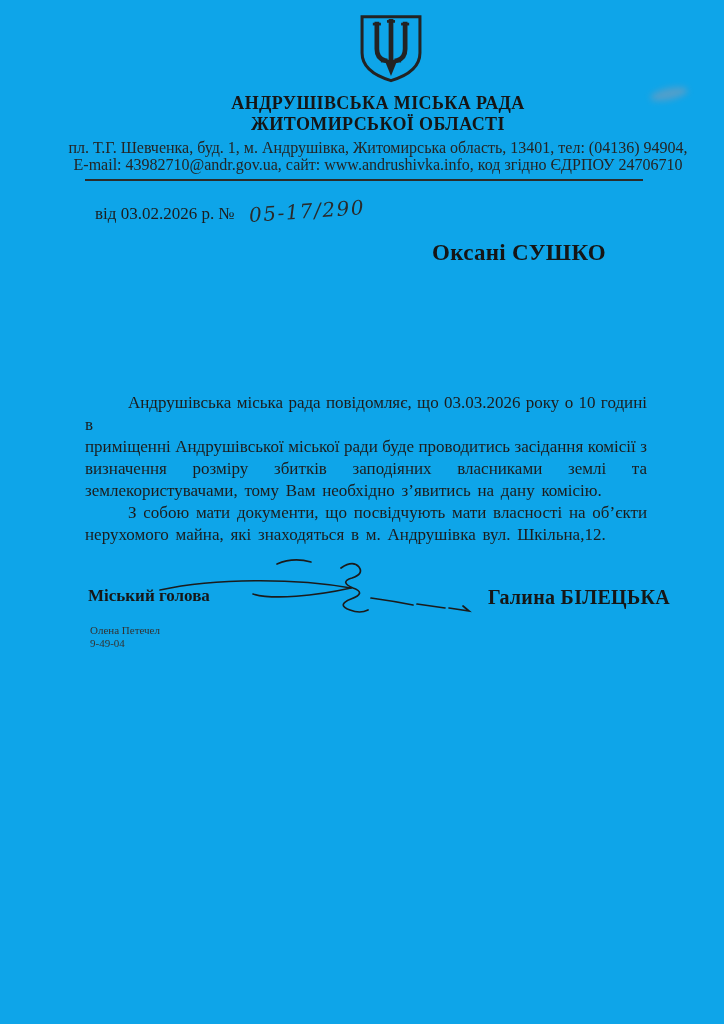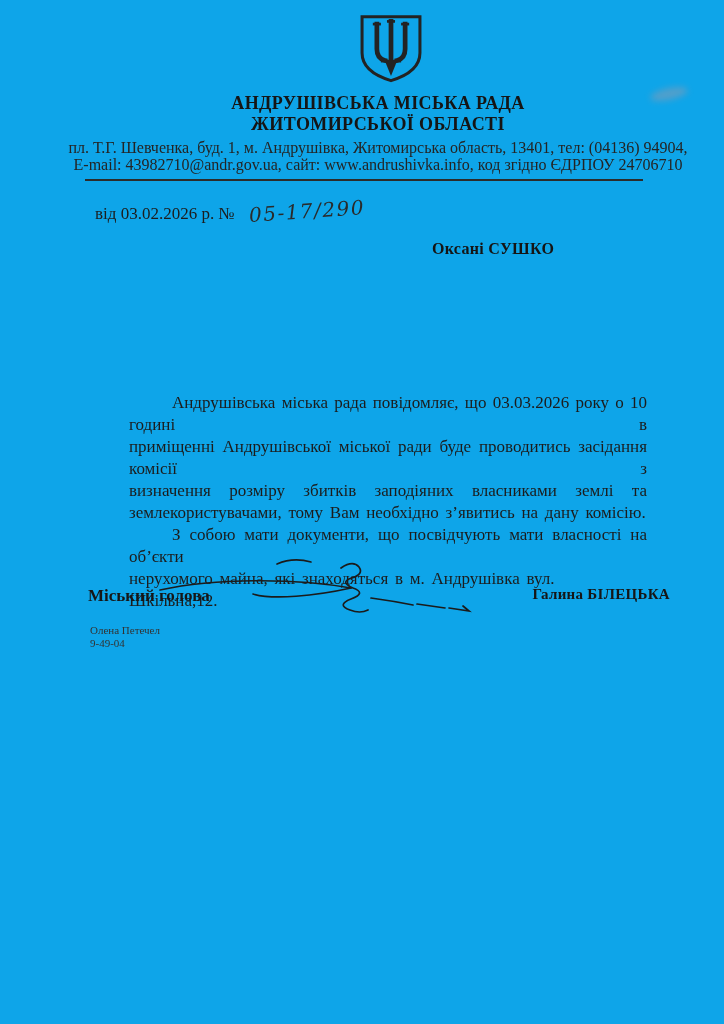--- a/index.html
+++ b/index.html
@@ -37,39 +37,39 @@
   }
   .ref-number{
     display:inline-block;margin-left:10px;
     font-family:"DejaVu Serif", serif;font-style:italic;
     font-size:20px;letter-spacing:1.5px;
     transform:rotate(-4deg) translateY(-1px);color:#2a2a2a;
   }
   
   .addressee{
     position:absolute;left:432px;top:240px;
-    font-weight:bold;font-size:16px;letter-spacing:.3px;color:#151515;
+    font-weight:bold;font-size:23px;letter-spacing:.3px;color:#151515;
   }
   
   .body-block{
     position:absolute;left:85px;top:392px;width:562px;
     font-size:17px;line-height:22px;color:#1c1c1c;
   }
-  .bline{white-space:normal;margin-left:44px;}
+  .bline{white-space:normal;}
   .bline.just{text-align:justify;text-align-last:justify;}
   .bline.indent{text-indent:43px;}
   .bline.wide{word-spacing:2.5px;}
   
   .sig-title{
     position:absolute;left:88px;top:586px;
     font-weight:bold;font-size:17px;color:#161616;
   }
   .sig-name{
     position:absolute;right:76px;top:586px;
-    font-weight:bold;font-size:15px;letter-spacing:.3px;color:#161616;
+    font-weight:bold;font-size:20px;letter-spacing:.3px;color:#161616;
   }
   .sig-scrawl{
     position:absolute;left:155px;top:552px;width:340px;height:62px;
   }
   
   .footer{
     position:absolute;left:90px;top:624px;
     font-size:11px;line-height:13px;color:#333;
   }
   

